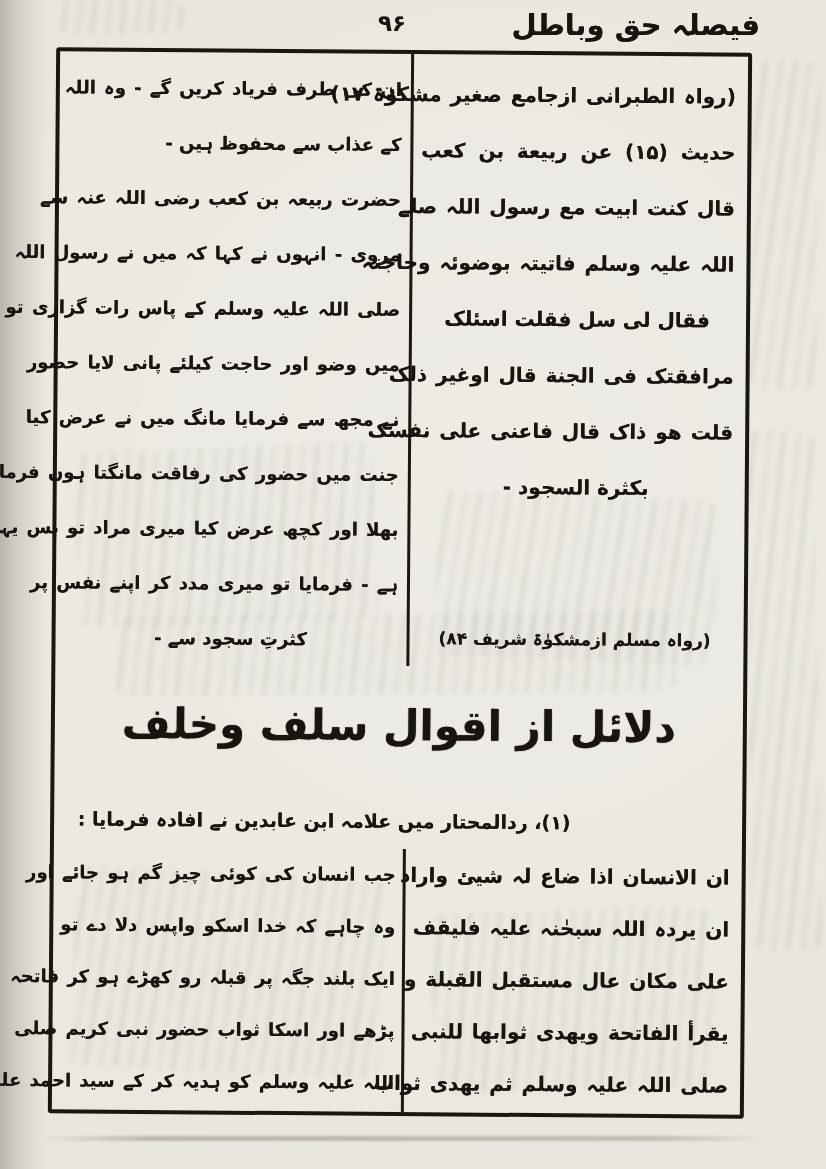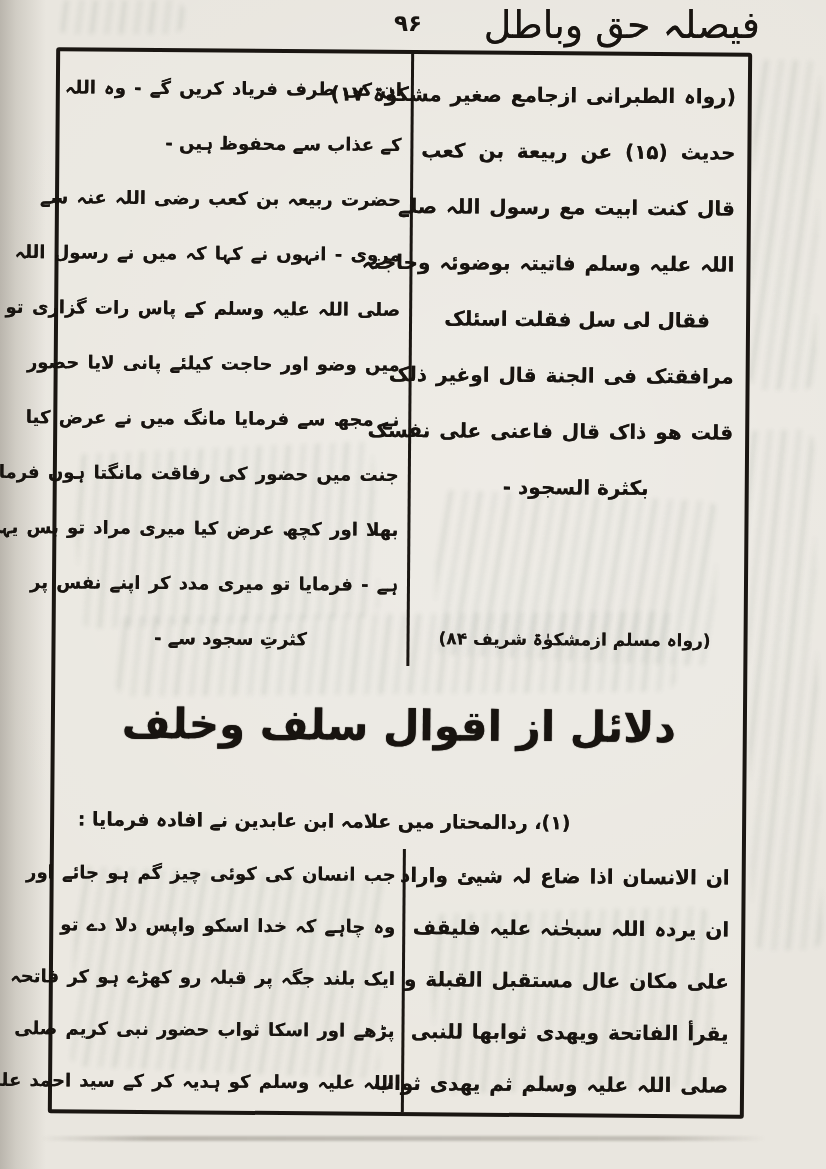--- a/index.html
+++ b/index.html
@@ -11,25 +11,25 @@
     font-family:"DejaVu Sans", sans-serif;
     color:#181410;
   }
   .gutter{
     position:absolute;left:0;top:0;width:46px;height:1169px;
     background:linear-gradient(90deg, #aaa59c 0%, #c8c4bb 35%, rgba(200,196,187,0) 100%);
     opacity:.75;
   }
   .header-title{
     position:absolute;top:2px;right:66px;height:46px;line-height:46px;
-    font-size:38px;font-weight:normal;direction:rtl;white-space:nowrap;
+    font-size:29px;font-weight:bold;direction:rtl;white-space:nowrap;
     text-shadow:0 0 .6px rgba(20,16,10,.8);
   }
   .page-number{
-    position:absolute;top:10px;left:362px;width:60px;
+    position:absolute;top:10px;left:362px;width:60px;text-align:center;
     font-size:23px;font-weight:bold;
   }
   .content-box{
     position:absolute;left:52px;top:50px;width:688px;height:1058px;
     border:4px solid #1a1612;border-radius:3px;
     transform:rotate(.45deg);
     background:rgba(238,235,228,.45);
   }
   .divider{position:absolute;width:3px;background:#1a1612;}
   .divider-top{left:351px;top:0;height:612px;}

